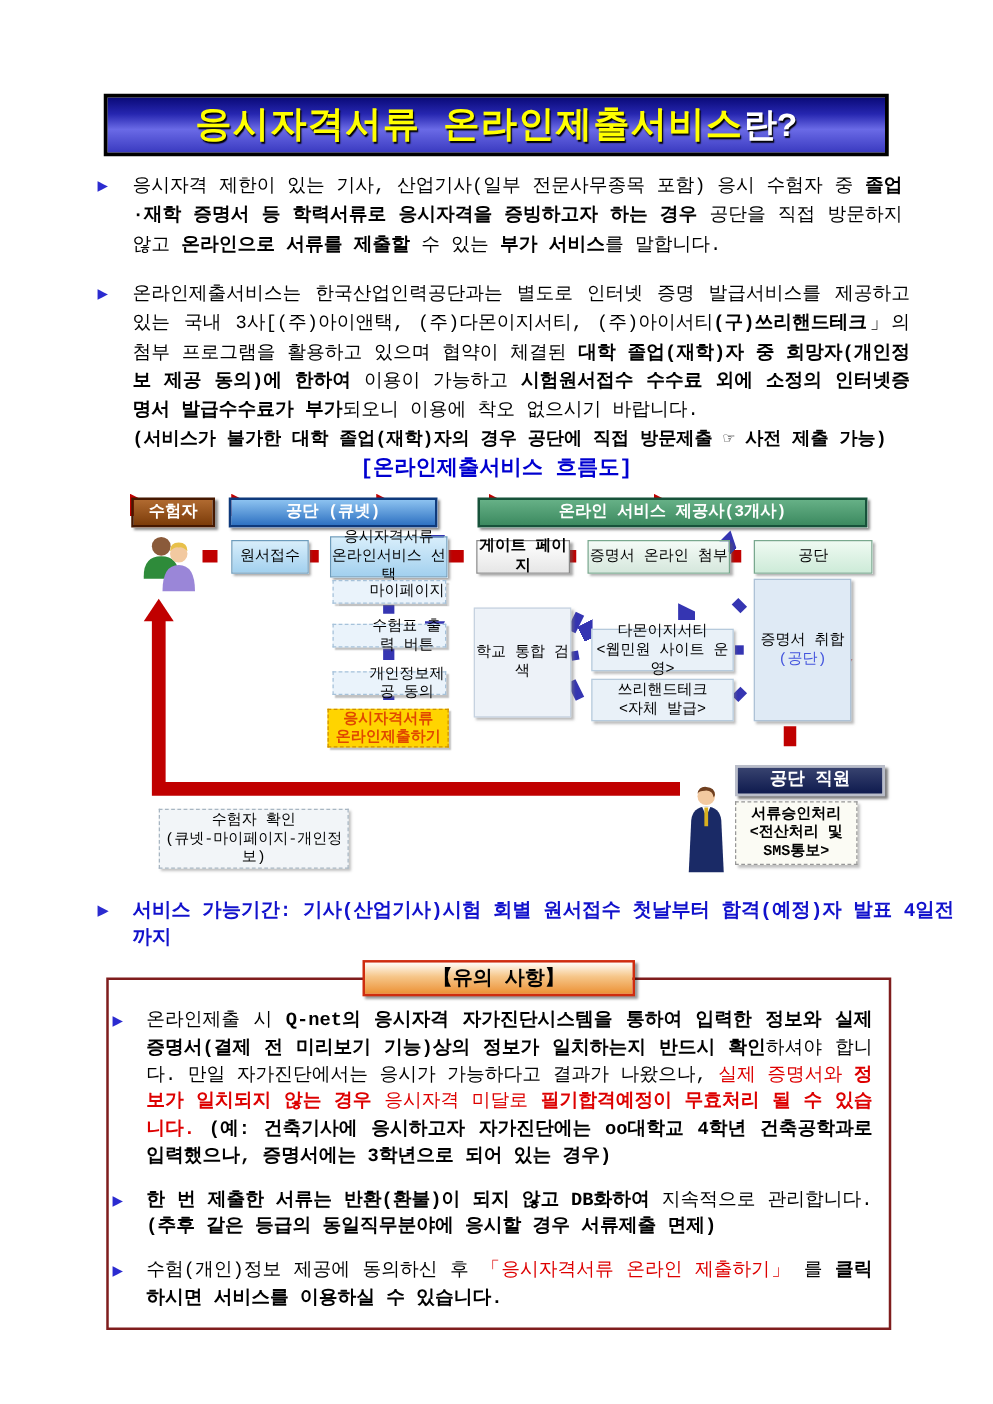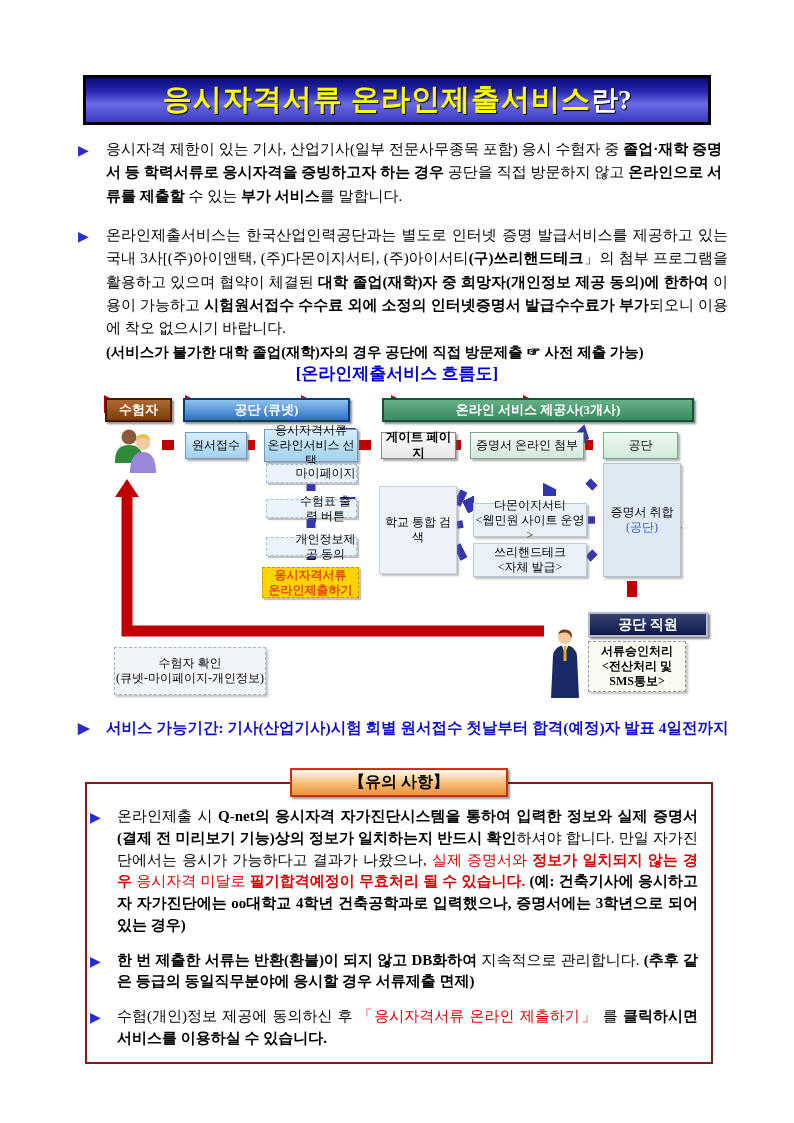--- a/index.html
+++ b/index.html
@@ -1,17 +1,17 @@
 <!DOCTYPE html>
 <html><head>
 <meta charset="utf-8">
 <style>
   html,body{margin:0;padding:0;background:#fff;}
   .page{position:relative;width:794px;height:1123px;background:#ffffff;overflow:hidden;
-        font-family:Liberation Serif, serif;color:#000;}
+        font-family:Liberation Mono, monospace;color:#000;}
   .b{font-weight:bold;}
 
   
   .banner{position:absolute;left:83px;top:75px;width:628px;height:50px;box-sizing:border-box;
           border:3px solid #000;
           background:linear-gradient(180deg,#0a0a78 0%,#2626b0 30%,#6a6ae6 58%,#3a3ac0 100%);
           display:flex;align-items:center;justify-content:center;}
   .banner-main{color:#ffff00;font-weight:bold;font-size:29px;letter-spacing:1px;text-shadow:1px 1px 1px #000;}
   .banner-suffix{color:#ffffff;font-weight:bold;font-size:27px;text-shadow:1px 1px 1px #000;}
 
@@ -41,21 +41,21 @@
   .bx-green{background:linear-gradient(180deg,#effaf2,#cdebd8);border:1px solid #79a88e;box-shadow:2px 2px 2px rgba(90,90,90,.5);}
   .bx-step{background:#eaf3fb;border:1px dashed #a6c2da;box-shadow:2px 2px 1px rgba(120,120,120,.45);padding-left:28px;}
   .bx-yellow{background:#ffd400;border:1px dashed #cf9000;color:#e04800;font-weight:600;box-shadow:2px 2px 1px rgba(120,120,120,.45);}
   .bx-school{background:#edf2f8;border:1px solid #c6d2e0;box-shadow:2px 2px 2px rgba(120,120,120,.5);}
   .bx-prov{background:#e9f1f8;border:1px solid #b6cadc;box-shadow:2px 2px 2px rgba(120,120,120,.5);}
   .bx-collect{background:#dfeaf5;border:1px solid #aec2d6;box-shadow:2px 2px 2px rgba(120,120,120,.5);}
   .collect-sub{color:#4455dd;}
   .bx-staff{background:linear-gradient(180deg,#38436f,#0e1a4e);border:2px solid #b9bdc9;color:#fff;
             font-weight:bold;font-size:14px;box-shadow:2px 2px 2px rgba(0,0,0,.5);}
   .bx-approval{background:#fbfbf4;border:1px dashed #979797;font-weight:bold;box-shadow:2px 2px 2px rgba(120,120,120,.45);}
-  .bx-verify{background:#f2f5f8;border:1px dashed #a8b6c2;box-shadow:2px 2px 2px rgba(120,120,120,.45);}
+  .bx-verify{background:#f2f5f8;border:1px dashed #a8b6c2;box-shadow:2px 2px 2px rgba(120,120,120,.45);margin-left:13px;}
   .ficon{position:absolute;z-index:2;}
 
   
   .service{position:absolute;left:78px;top:718px;width:690px;display:flex;gap:10px;
            color:#1111cc;font-weight:bold;font-size:15.5px;}
   .service .bullet{font-size:15px;margin-top:1px;}
 
   
   .notice{position:absolute;left:85px;top:782px;width:628px;box-sizing:border-box;min-height:240px;
           border:2px solid #7f1d1d;padding:22px 13px 12px 3px;}
@@ -133,21 +133,21 @@
       <circle cx="31" cy="15" r="7" fill="#f2c9a0"></circle>
       <path d="M24 13 Q24 6 31 6 Q38 6 38 13 Q34 9 31 10 Q28 9 24 13 Z" fill="#e8c04a"></path>
       <path d="M18 45 Q18 24 31 24 Q44 24 44 45 Z" fill="#9a86d8"></path>
     </svg>
 
     <div class="fbox bx-blue" style="left:185px;top:37px;width:62px;height:27px;">원서접수</div>
     <div class="fbox bx-blue" style="left:264px;top:34px;width:94px;height:33px;">응시자격서류
 온라인서비스 선택</div>
     <div class="fbox bx-gate" style="left:381px;top:37px;width:75px;height:27px;font-size:12.5px;">게이트 페이지</div>
     <div class="fbox bx-attach" style="left:470px;top:37px;width:114px;height:27px;">증명서 온라인 첨부</div>
-    <div class="fbox bx-green" style="left:603px;top:37px;width:75px;height:27px;">공단</div>
+    <div class="fbox bx-green" style="left:603px;top:37px;width:95px;height:27px;">공단</div>
 
     <div class="fbox bx-step" style="left:266px;top:69px;width:91px;height:19px;">마이페이지</div>
     <div class="fbox bx-step" style="left:266px;top:104px;width:91px;height:19px;">수험표 출력 버튼</div>
     <div class="fbox bx-step" style="left:266px;top:142px;width:91px;height:19px;">개인정보제공 동의</div>
     <div class="fbox bx-yellow" style="left:262px;top:172px;width:97px;height:31px;">응시자격서류
 온라인제출하기</div>
 
     <div class="fbox bx-school" style="left:379px;top:91px;width:78px;height:88px;">학교 통합 검색</div>
 
     <div class="fbox bx-prov" style="left:473px;top:108px;width:114px;height:34px;">다몬이지서티

